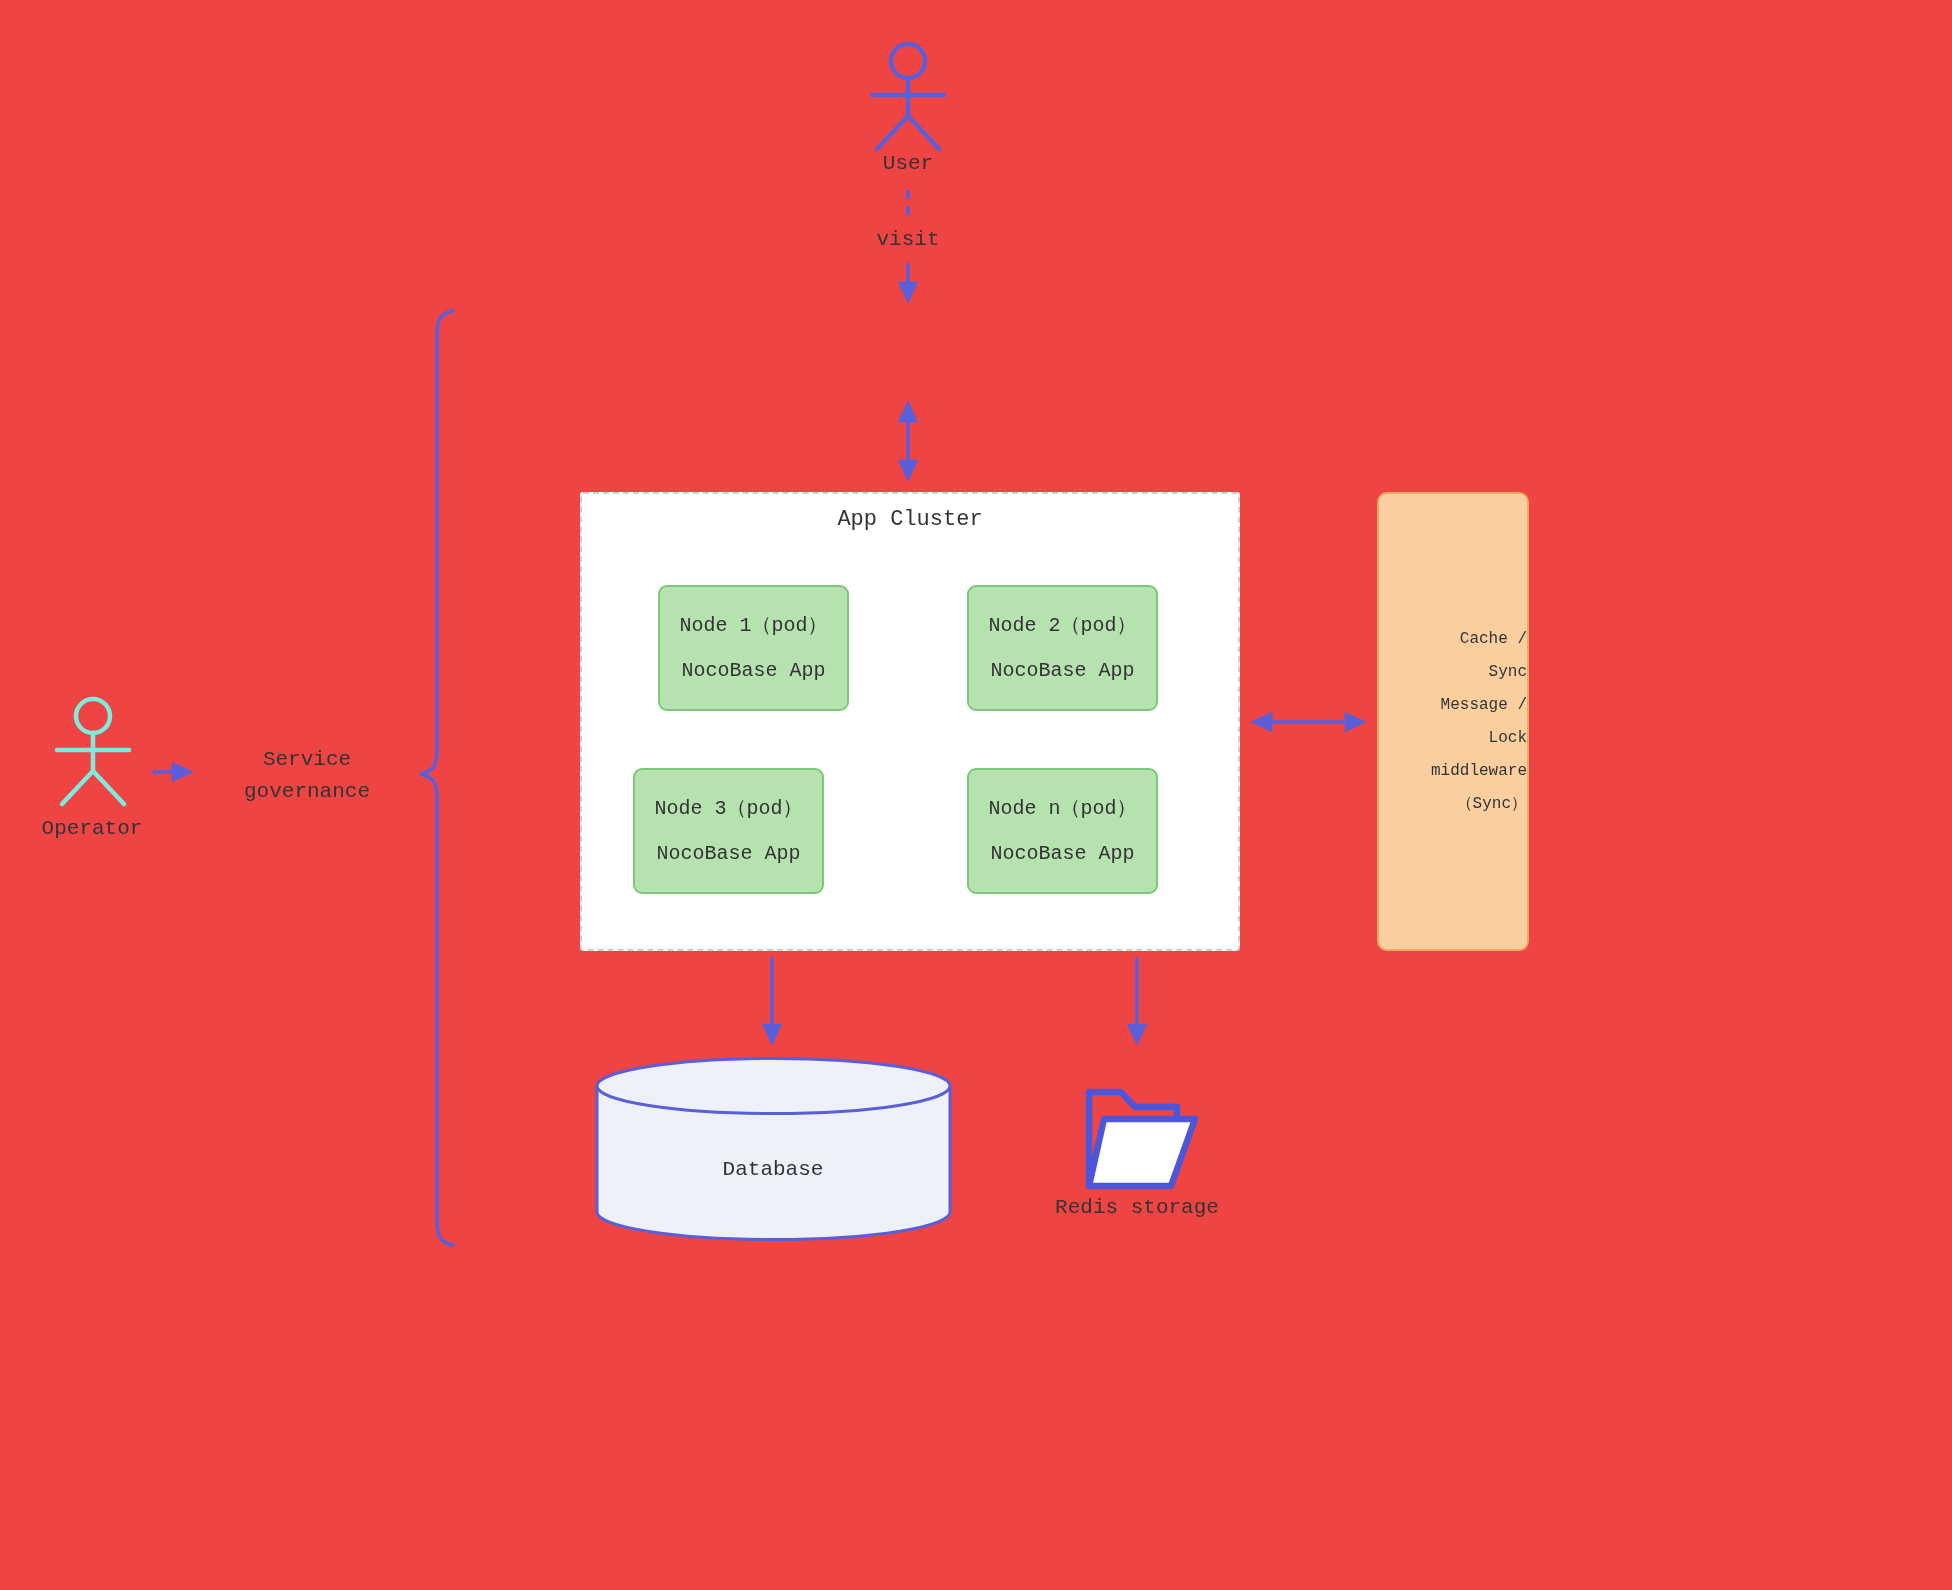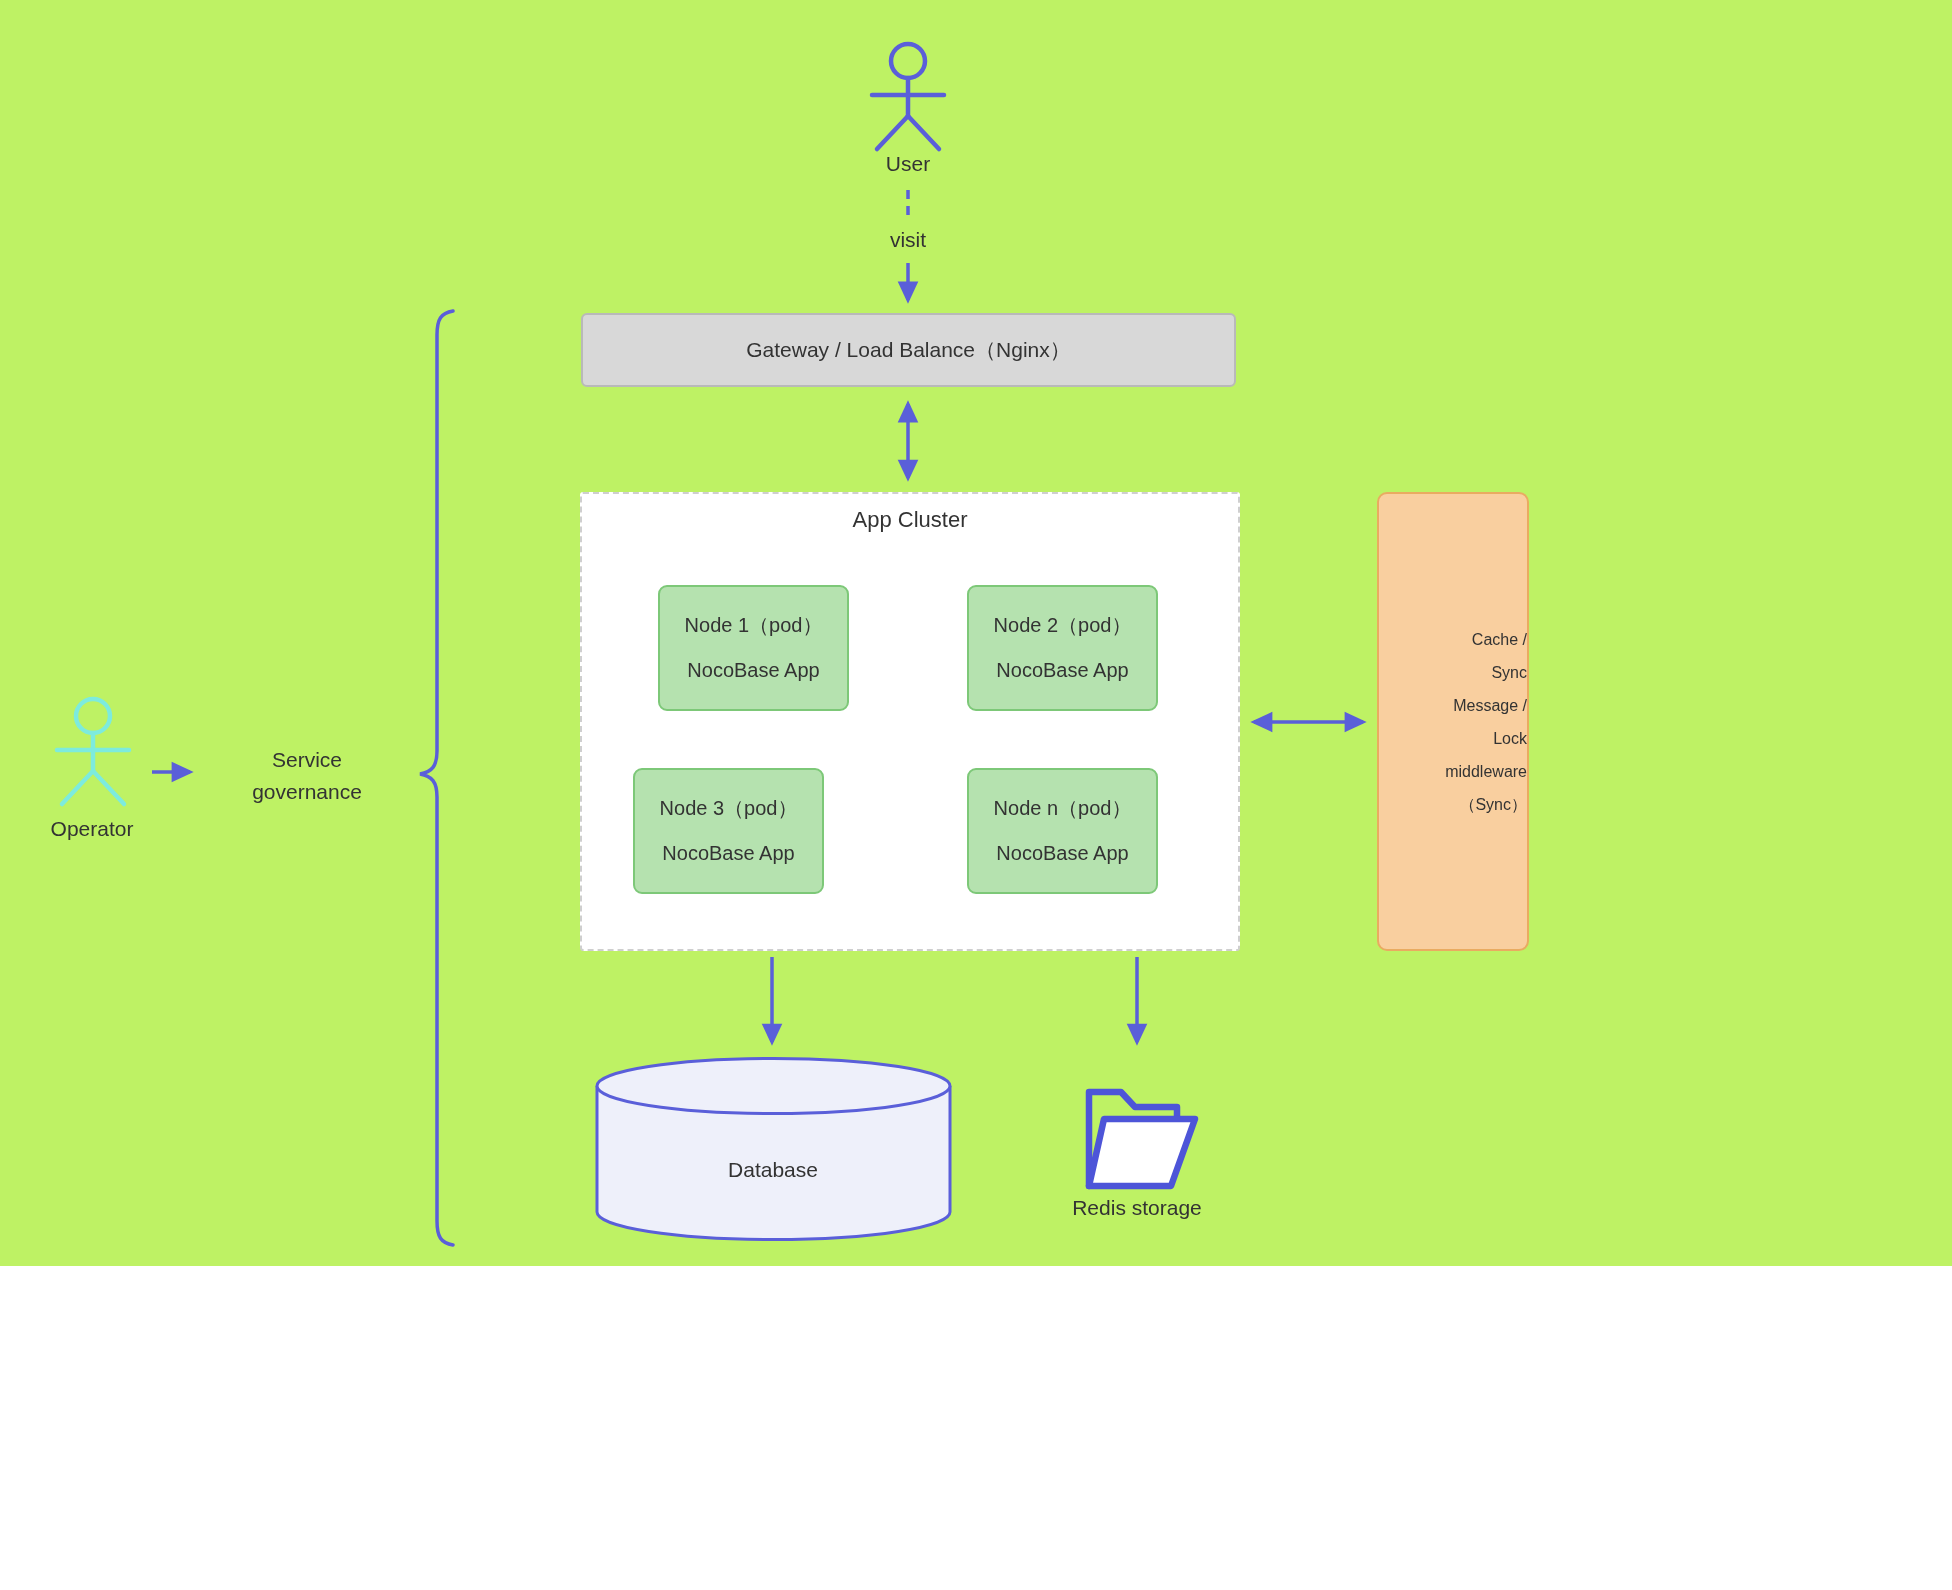--- a/index.html
+++ b/index.html
@@ -3,24 +3,24 @@
 <meta charset="utf-8">
 <style>
   html, body {
     margin: 0;
     padding: 0;
     background: #ffffff;
   }
   .canvas {
     position: relative;
     width: 1952px;
-    height: 1266px;
-    background: #bef264;
+    height: 1590px;
+    background: #ef4444;
     overflow: hidden;
-    font-family: Liberation Sans, sans-serif;
+    font-family: Liberation Mono, monospace;
     color: #333333;
   }
   .layer {
     position: absolute;
     left: 0;
     top: 0;
   }
   .label {
     position: absolute;
     text-align: center;
@@ -160,23 +160,20 @@
     </g>
 
     <line x1="152" y1="772" x2="190" y2="772" stroke="#5a5fd9" stroke-width="3.5" marker-end="url(#ah)"></line>
 
     <path fill="none" stroke="#5a5fd9" stroke-width="3.5" stroke-linecap="round" d="M 453 311 C 441 313 437 319 437 335 L 437 751 C 437 766 432 772 420 774 C 432 776 437 782 437 797 L 437 1221 C 437 1237 441 1243 453 1245"></path>
   </svg>
 
   <div class="label" style="left:838px; top:152px; width:140px;">User</div>
   <div class="label" style="left:838px; top:228px; width:140px;">visit</div>
 
-  <div class="gateway">
-    <span>Gateway / Load Balance（Nginx）</span>
-  </div>
 
   <div class="cluster"></div>
   <div class="cluster-title">App Cluster</div>
 
   <div class="node" style="left:658px; top:585px;">
     <div>Node 1（pod）</div>
     <div>NocoBase App</div>
   </div>
   <div class="node" style="left:967px; top:585px;text-align:right;">
     <div>Node 2（pod）</div>

